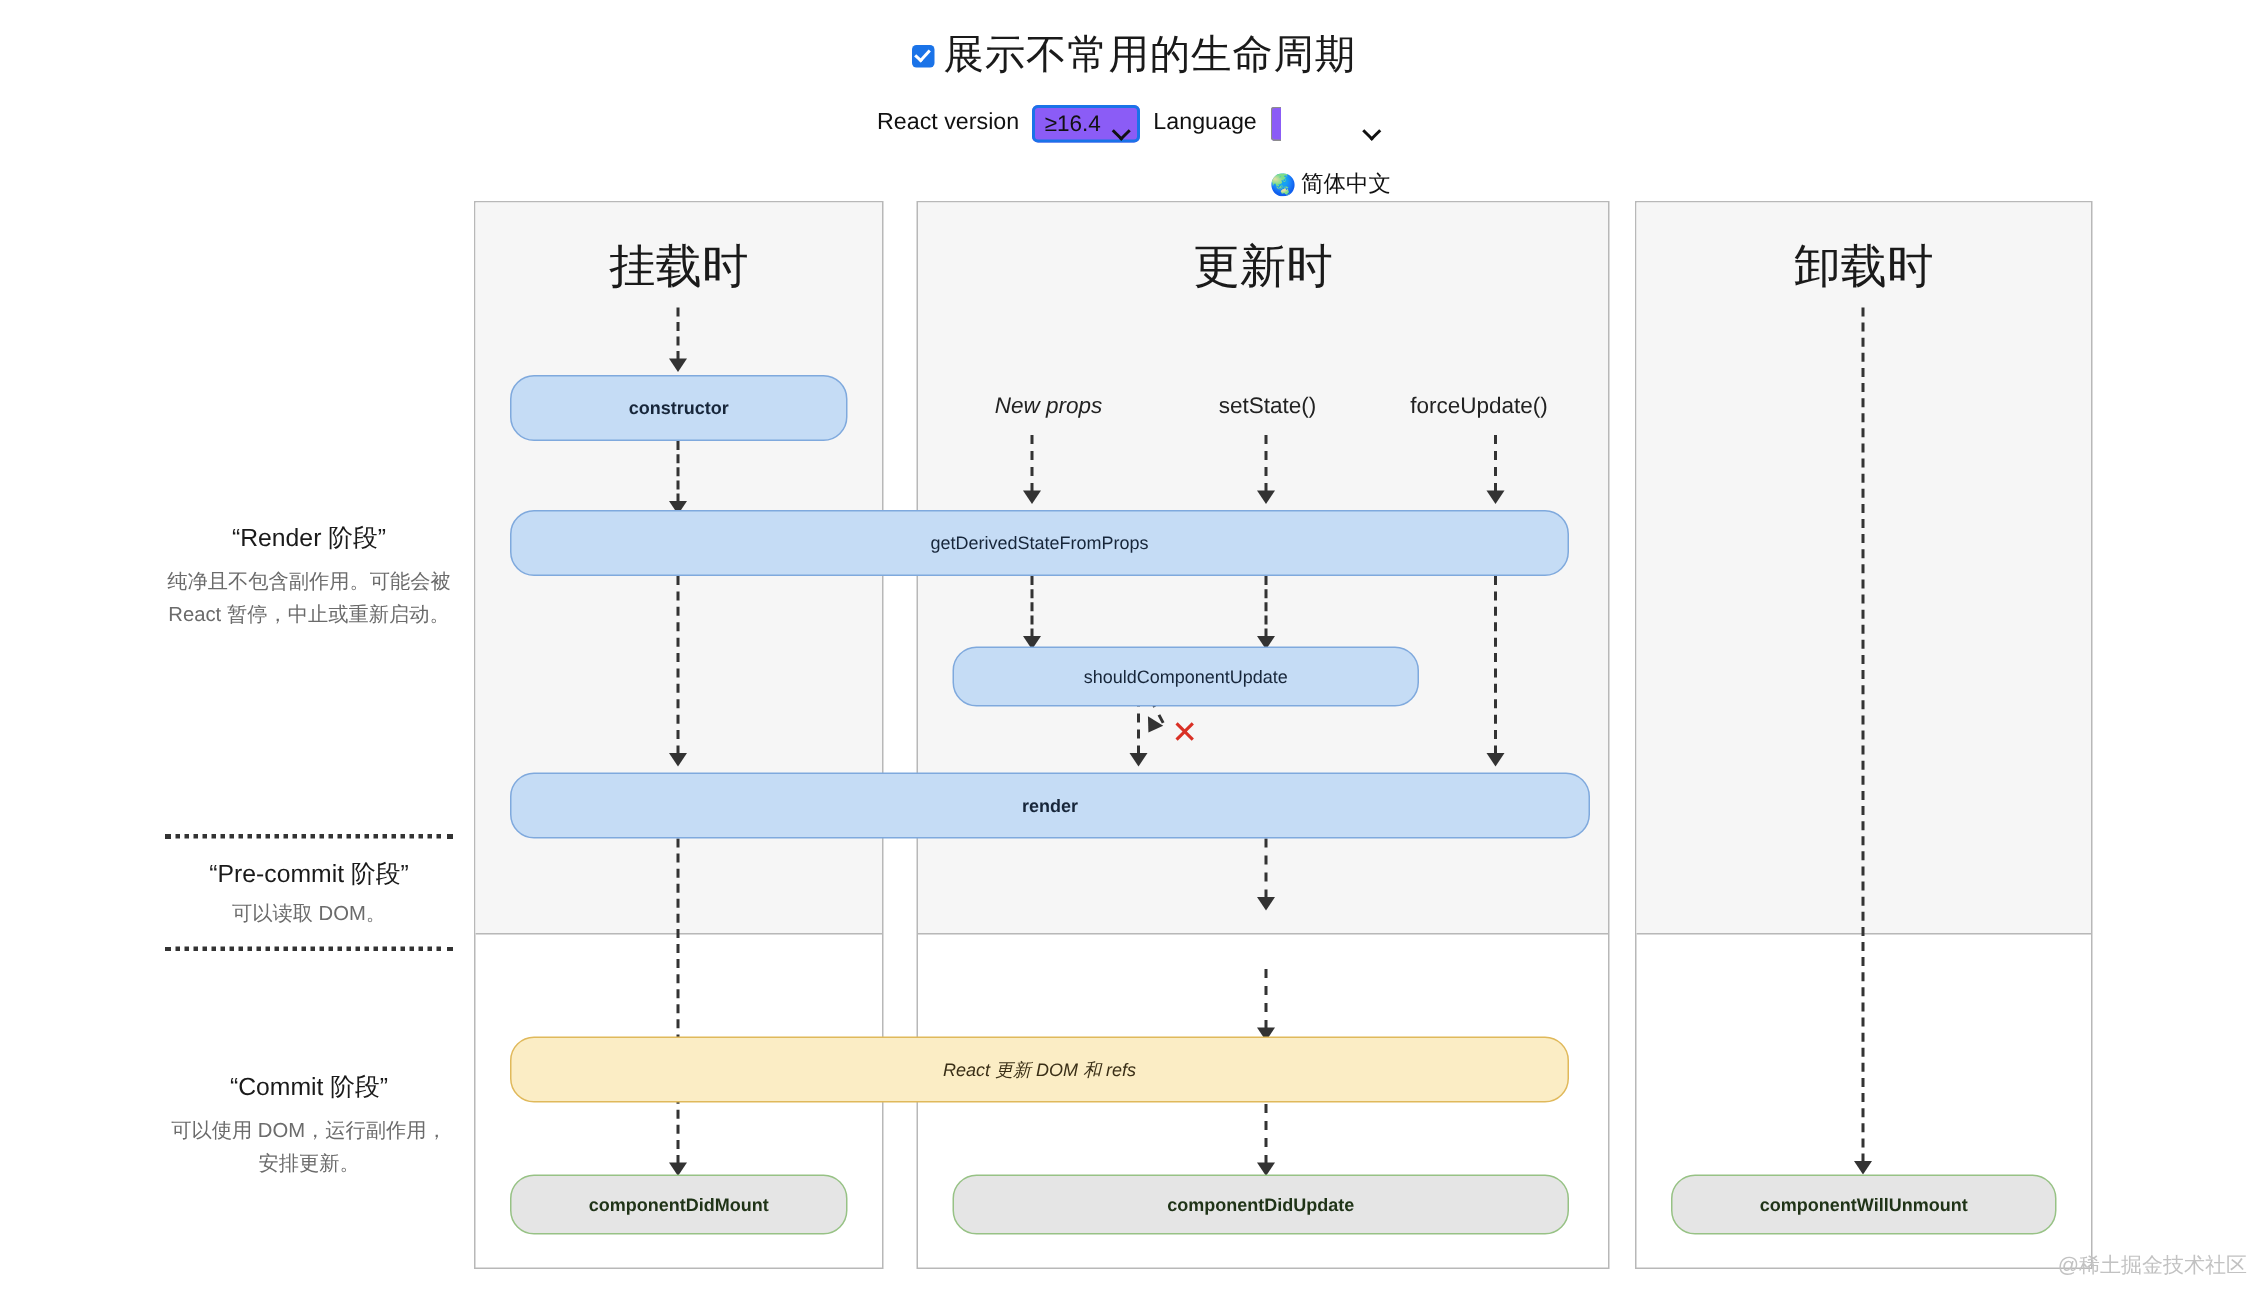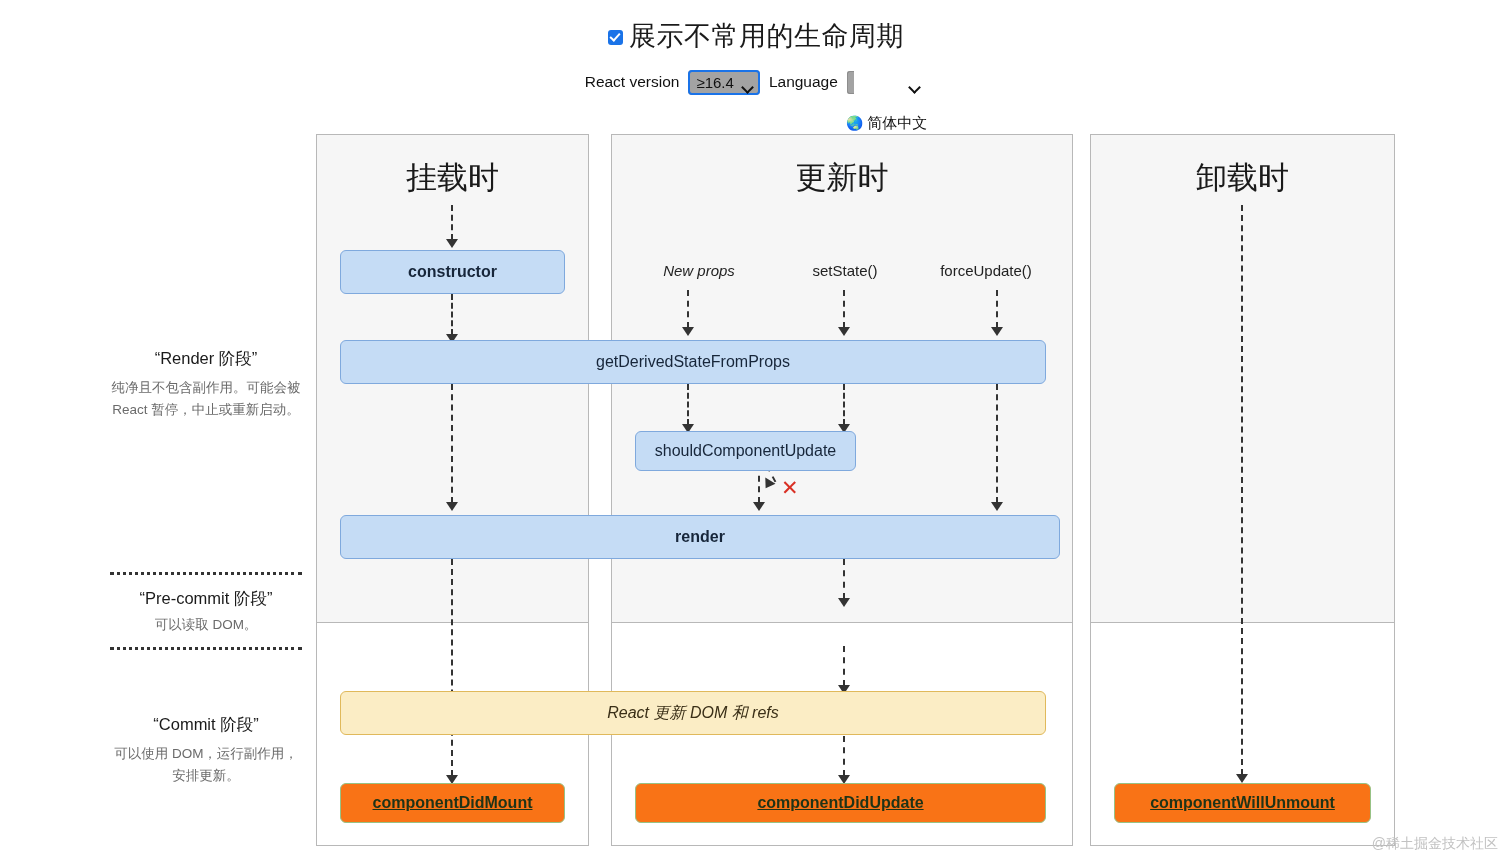--- a/index.html
+++ b/index.html
@@ -18,62 +18,62 @@
   .chk::after{content:"";position:absolute;left:4px;top:1px;width:4px;height:8px;
     border:solid #fff;border-width:0 2px 2px 0;transform:rotate(42deg);}
   .title-txt{font-size:27px;color:#1a1a1a;letter-spacing:.5px;}
 
   .ctl-row{position:absolute;left:0;top:73px;width:1512px;
     display:flex;justify-content:center;gap:9px;font-size:15.5px;color:#111;}
   .lbl{font-size:15.5px;color:#111;}
   .sel{
     appearance:none;-webkit-appearance:none;
     font-family:"Liberation Sans",sans-serif;font-size:15px;color:#111;
-    background:#a3a3a3;border:1px solid #8d8d8d;border-radius:3px;
+    background:#8b5cf6;border:1px solid #8d8d8d;border-radius:3px;
     padding:2px 24px 2px 6px;height:25px;line-height:20px;box-sizing:border-box;
     background-image:none;cursor:pointer;position:relative;
   }
   .sel-wrap{position:relative;display:inline-block;}
   .sel-wrap::after{content:"";position:absolute;right:8px;top:10px;
     width:7px;height:7px;border:solid #111;border-width:0 2px 2px 0;
     transform:rotate(45deg);pointer-events:none;}
   .sel-focus{border:2px solid #1a73e8;border-radius:4px;height:26px;}
   .sel-lang{width:196px;}
   .sel-ver{width:70px;font-weight:500;}
   .globe{font-size:14px;margin-right:3px;}
   .lang-inner{display:flex;align-items:center;height:100%;}
 
   
   .legend{position:absolute;left:110px;width:192px;text-align:center;}
   .lg-title{font-size:16.5px;color:#1a1a1a;font-weight:400;margin-bottom:7px;}
   .lg-body{font-size:13.5px;color:#6b6b6b;line-height:1.62;}
   #lg-render{top:348px;}
-  #lg-pre{top:572px;padding:13px 0 11px;
+  #lg-pre{top:556px;padding:13px 0 11px;
     border-top:3px dotted #333;border-bottom:3px dotted #333;}
   #lg-pre .lg-title{margin-bottom:4px;}
   #lg-commit{top:714px;}
 
   
   .panel{position:absolute;top:134px;height:712px;border:1px solid #b8b8b8;box-sizing:border-box;
     background:#ffffff;}
   .panel .grayband{position:absolute;left:0;right:0;top:0;height:488px;background:#f6f6f6;
     border-bottom:1px solid #b8b8b8;box-sizing:border-box;}
   #panel-mount{left:316px;width:273px;}
   #panel-update{left:611px;width:462px;}
   #panel-unmount{left:1090px;width:305px;}
   .ph{position:absolute;left:0;right:0;top:22px;text-align:center;
     font-size:31px;color:#1a1a1a;z-index:3;}
 
   
-  .box{position:absolute;box-sizing:border-box;border-radius:6px;
+  .box{position:absolute;box-sizing:border-box;border-radius:16px;
     display:flex;align-items:center;justify-content:center;text-align:center;
-    font-size:16px;z-index:4;}
+    font-size:12px;z-index:4;}
   .blue{background:#c5dcf5;border:1px solid #7fa9dd;color:#17263a;}
   .amber{background:#fbedc5;border:1px solid #e0b95b;color:#3a2f17;}
-  .green{background:#f97316;border:1px solid #97c285;color:#1f3317;text-decoration:underline;}
+  .green{background:#e5e5e5;border:1px solid #97c285;color:#1f3317;}
   .b{font-weight:bold;}
   .it{font-style:italic;}
 
   
   .dline{position:absolute;width:0;border-left:2px dashed #333;z-index:2;}
   .ahead{position:absolute;width:0;height:0;z-index:2;
     border-left:6px solid transparent;border-right:6px solid transparent;
     border-top:9px solid #333;}
   .trig{position:absolute;font-size:15px;color:#222;text-align:center;z-index:4;}
 
@@ -186,21 +186,21 @@
   <div class="dline" style="left:843px;top:736px;height:40px;"></div>
   <div class="ahead" style="left:838px;top:775px;"></div>
 
   <div class="dline" style="left:1241px;top:205px;height:570px;"></div>
   <div class="ahead" style="left:1236px;top:774px;"></div>
 
   <div class="box blue b" style="left:340px;top:250px;width:225px;height:44px;">constructor</div>
 
   <div class="box blue" style="left:340px;top:340px;width:706px;height:44px;">getDerivedStateFromProps</div>
 
-  <div class="box blue" style="left:635px;top:431px;width:221px;height:40px;">shouldComponentUpdate</div>
+  <div class="box blue" style="left:635px;top:431px;width:311px;height:40px;">shouldComponentUpdate</div>
 
   <div class="box blue b" style="left:340px;top:515px;width:720px;height:44px;">render</div>
 
 
   <div class="box amber it" style="left:340px;top:691px;width:706px;height:44px;">React 更新 DOM 和 refs</div>
 
   <div class="box green b" style="left:340px;top:783px;width:225px;height:40px;">componentDidMount</div>
 
   <div class="box green b" style="left:635px;top:783px;width:411px;height:40px;">componentDidUpdate</div>
 

